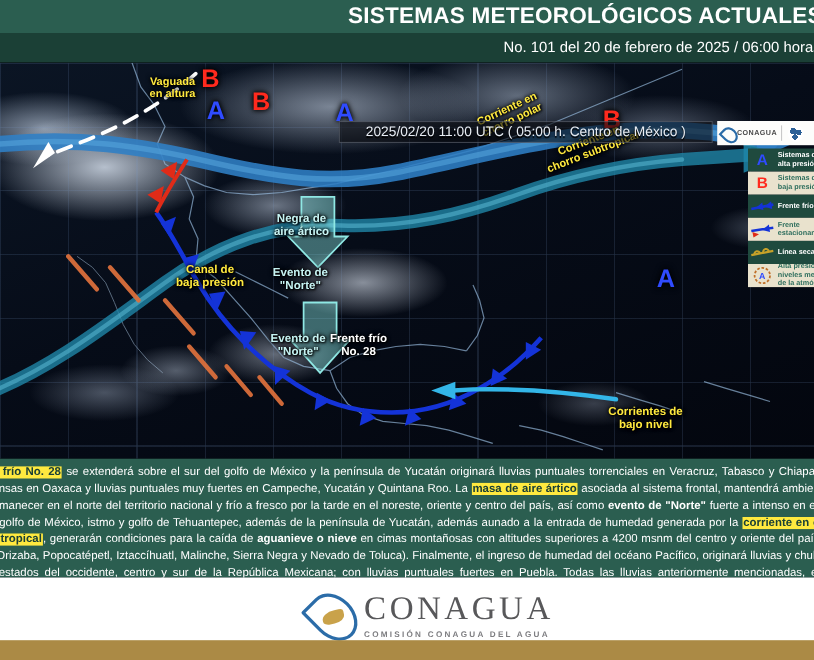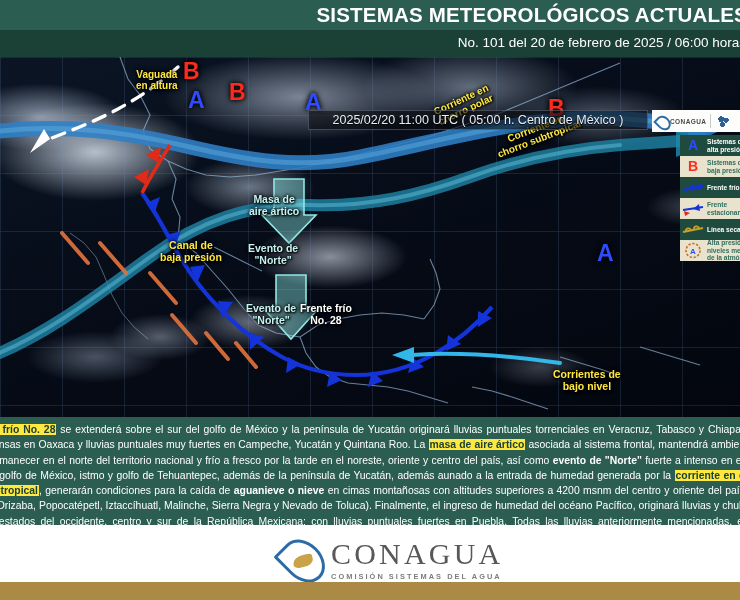--- a/index.html
+++ b/index.html
@@ -278,21 +278,21 @@
       <div class="pressletter p-B" style="left:229px; top:24px;">B</div>
       <div class="pressletter p-A" style="left:305px; top:34px;">A</div>
       <div class="pressletter p-B" style="left:548px; top:40px;">B</div>
       <div class="pressletter p-A" style="left:597px; top:185px;">A</div>
     </div>
 
     <div class="ovl">
       <div class="mlabel lbl-yellow" style="left:136px; top:0px; font-size:10px; text-align:center;margin-top:12px;">Vaguada
 en altura</div>
 
-      <div class="mlabel lbl-cyan" style="left:249px; top:137px; font-size:10.5px; text-align:center;">Masa de
+      <div class="mlabel lbl-cyan" style="left:249px; top:137px; font-size:10.5px; text-align:center;">Negra de
 aire ártico</div>
 
       <div class="mlabel lbl-yellow" style="left:160px; top:183px; font-size:10.5px; text-align:center;">Canal de
 baja presión</div>
 
       <div class="mlabel lbl-cyan" style="left:248px; top:186px; font-size:10.5px; text-align:center;">Evento de
 "Norte"</div>
 
       <div class="mlabel lbl-cyan" style="left:246px; top:246px; font-size:10.5px; text-align:center;">Evento de
 "Norte"</div>
@@ -381,19 +381,19 @@
 
   <div class="textblock">
     <div class="para"><span class="hl">nte frío No. 28</span><span> se extenderá sobre el sur del golfo de México y la península de Yucatán originará lluvias puntuales torrenciales en Veracruz, Tabasco y Chiapas, </span><span>ales intensas en Oaxaca y lluvias puntuales muy fuertes en Campeche, Yucatán y Quintana Roo. La </span><span class="hl">masa de aire ártico</span><span> asociada al sistema frontal, mantendrá ambiente frío </span><span>al amanecer en el norte del territorio nacional y frío a fresco por la tarde en el noreste, oriente y centro del país, así como </span><span class="bd">evento de "Norte"</span><span> fuerte a intenso en el litoral del golfo </span><span>de México, istmo y golfo de Tehuantepec, además de la península de Yucatán, además aunado a la entrada de humedad generada por la </span><span class="hl">corriente en chorro subtropical</span><span>, generarán condiciones para la caída de </span><span class="bd">aguanieve o nieve</span><span> en cimas montañosas con altitudes superiores a 4200 msnm del centro y oriente del país (Pico de Orizaba, Popocatépetl, Iztaccíhuatl, Malinche, Sierra Negra y Nevado de Toluca). Finalmente, el ingreso de humedad del océano Pacífico, originará lluvias y chubascos en estados del occidente, centro y sur de la República Mexicana; con lluvias puntuales fuertes en Puebla. Todas las lluvias anteriormente mencionadas, estarán acompañadas con descargas eléctricas, racheas de viento y posible caída de granizo.</span></div>
   </div>
 
   <div class="footer">
     <div class="footer-logo">
       <div class="big-drop"></div>
       <div class="footer-words">
         <div class="f-name">CONAGUA</div>
-        <div class="f-sub">COMISIÓN SISTEMAS DEL AGUA</div>
+        <div class="f-sub">COMISIÓN CONAGUA DEL AGUA</div>
       </div>
     </div>
   </div>
   <div class="goldbar"></div>
 
 </div>
 
 </body></html>

